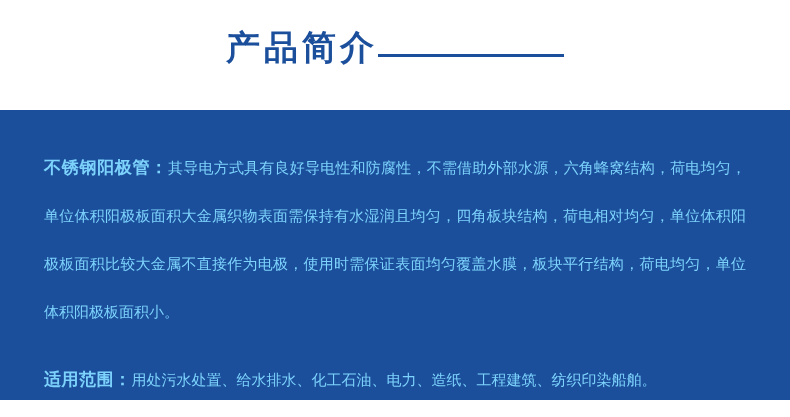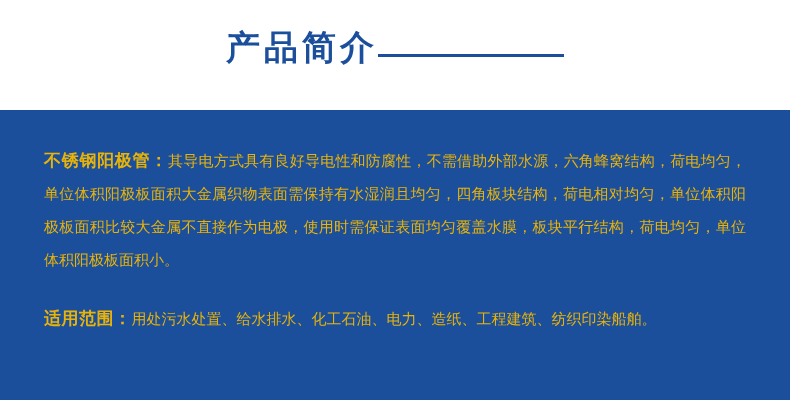--- a/index.html
+++ b/index.html
@@ -48,27 +48,27 @@
     position: absolute;
     left: 0;
     top: 110px;
     width: 790px;
     height: 290px;
     background: #1b4f9c;
     box-sizing: border-box;
     padding: 34px 44px 0 44px;
   }
   .block {
-    color: #eab308;
+    color: #7dd3fc;
     font-size: 15.5px;
-    line-height: 33px;
+    line-height: 48px;
     text-align: justify;
   }
   .block + .block {
-    margin-top: 26px;
+    margin-top: 20px;
   }
   .block-label {
     font-weight: bold;
     font-size: 17px;
     letter-spacing: 0.5px;
   }
   .block-text {
     font-size: 15px;
   }
   .footer-strip {

